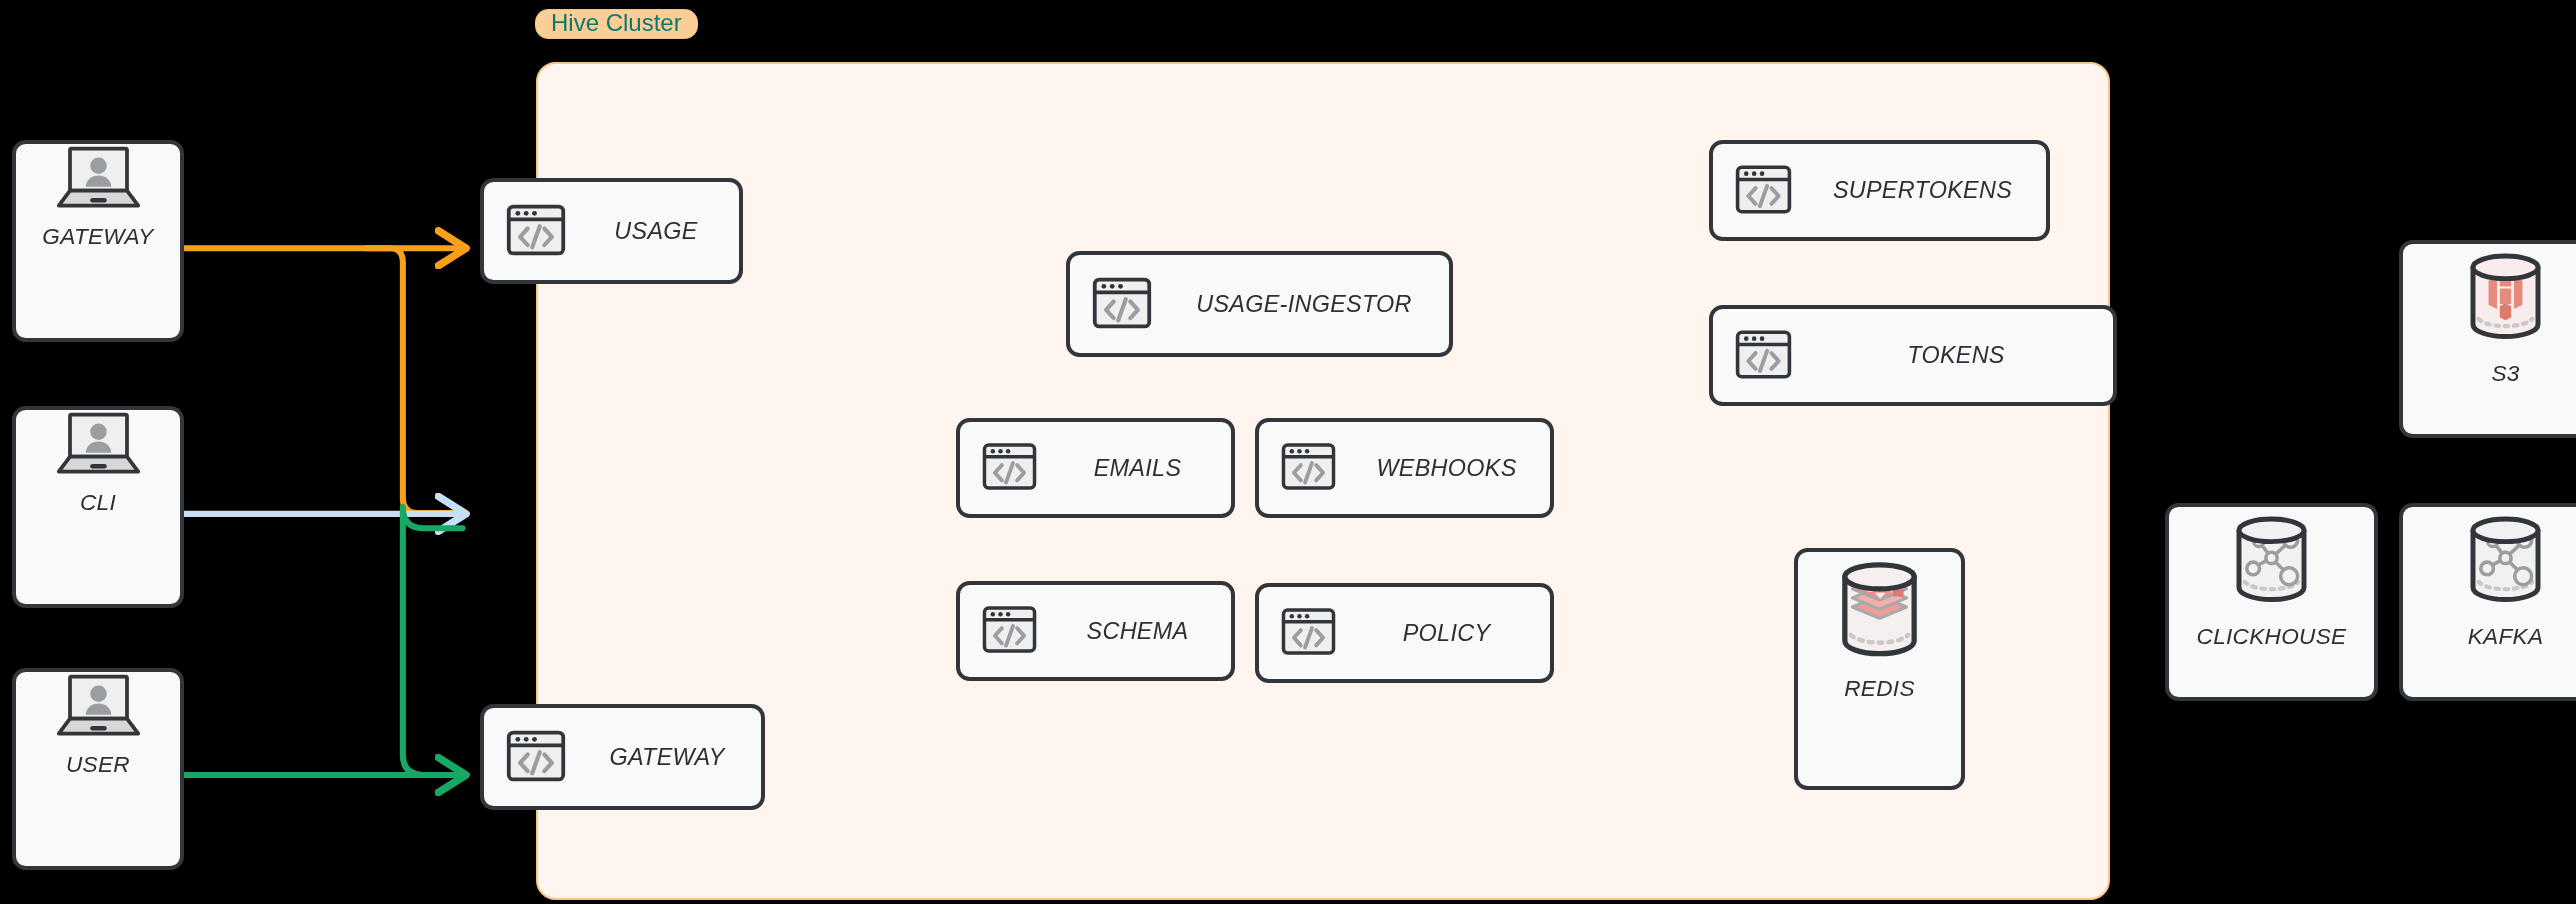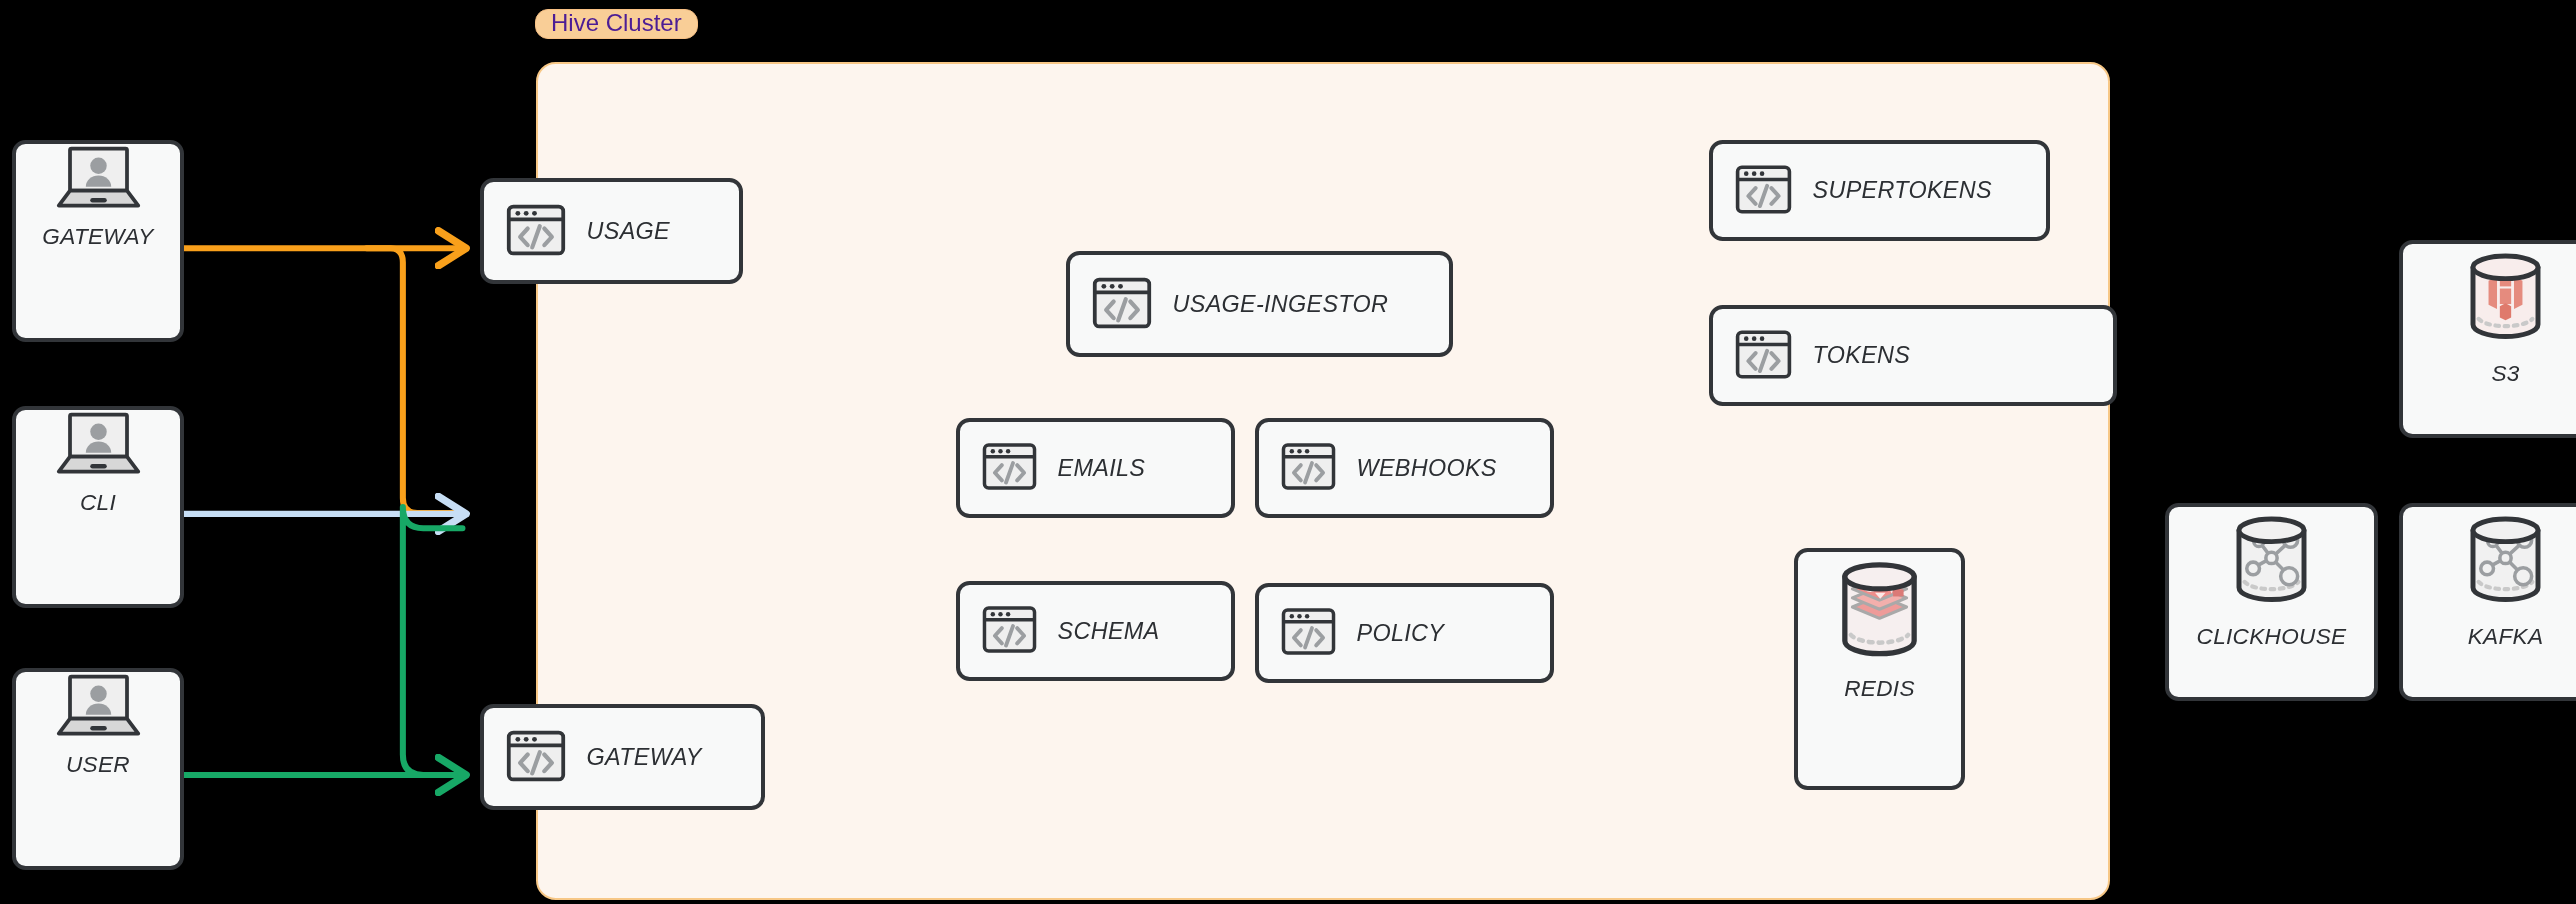--- a/index.html
+++ b/index.html
@@ -10,39 +10,39 @@
 
   
   .cluster{
     position:absolute;left:536px;top:62px;width:1570px;height:834px;
     background:#FDF5EE;border:2.3px solid #F7C786;border-radius:19.6px;
   }
   .cluster-tag{
     position:absolute;left:535px;top:9px;
     background:#F9CE97;border:1.5px solid #F7C084;border-radius:13px;
     padding:4.5px 15px 6.8px 15px;
-    font-size:24px;color:#4c1d95;line-height:1;white-space:nowrap;
+    font-size:24px;color:#0f766e;line-height:1;white-space:nowrap;
     box-sizing:border-box;height:30px;display:flex;align-items:center;
   }
 
   
   .node{
     position:absolute;background:#F8F9F9;border:4.5px solid #323539;
     border-radius:13.6px;box-sizing:border-box;
     display:flex;align-items:center;
   }
   .node.svc{padding-left:21px;gap:19.6px;}
   .node.tile{flex-direction:column;justify-content:flex-start;gap:7.5px;}
 
   .label{
     color:#2C2F33;font-style:italic;font-size:23.4px;letter-spacing:0.3px;
     white-space:nowrap;
   }
   .label.center{width:100%;text-align:center;font-size:22.6px;}
-  .label.rt{flex:1;padding-right:13.6px;}
+  .label.rt{flex:1;text-align:center;padding-right:13.6px;}
 
   
   .ico{flex:0 0 auto;display:block;}
 
   
   #wires{position:absolute;left:0;top:0;width:2576px;height:904px;
          pointer-events:none;overflow:visible;}
 </style>
 </head>
 <body>

